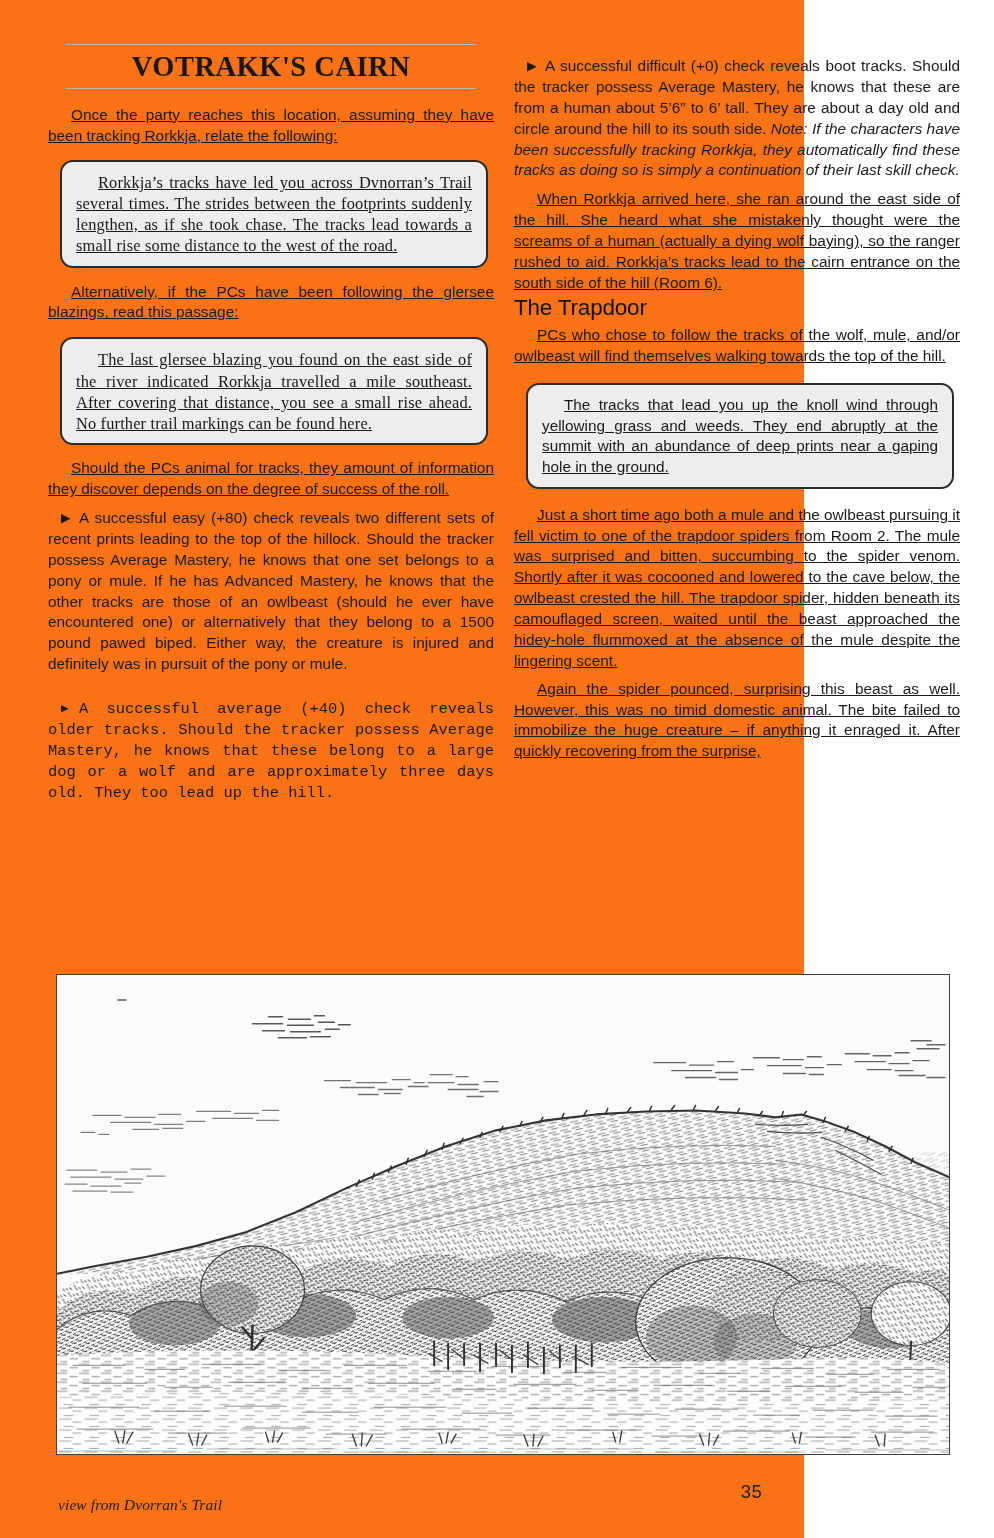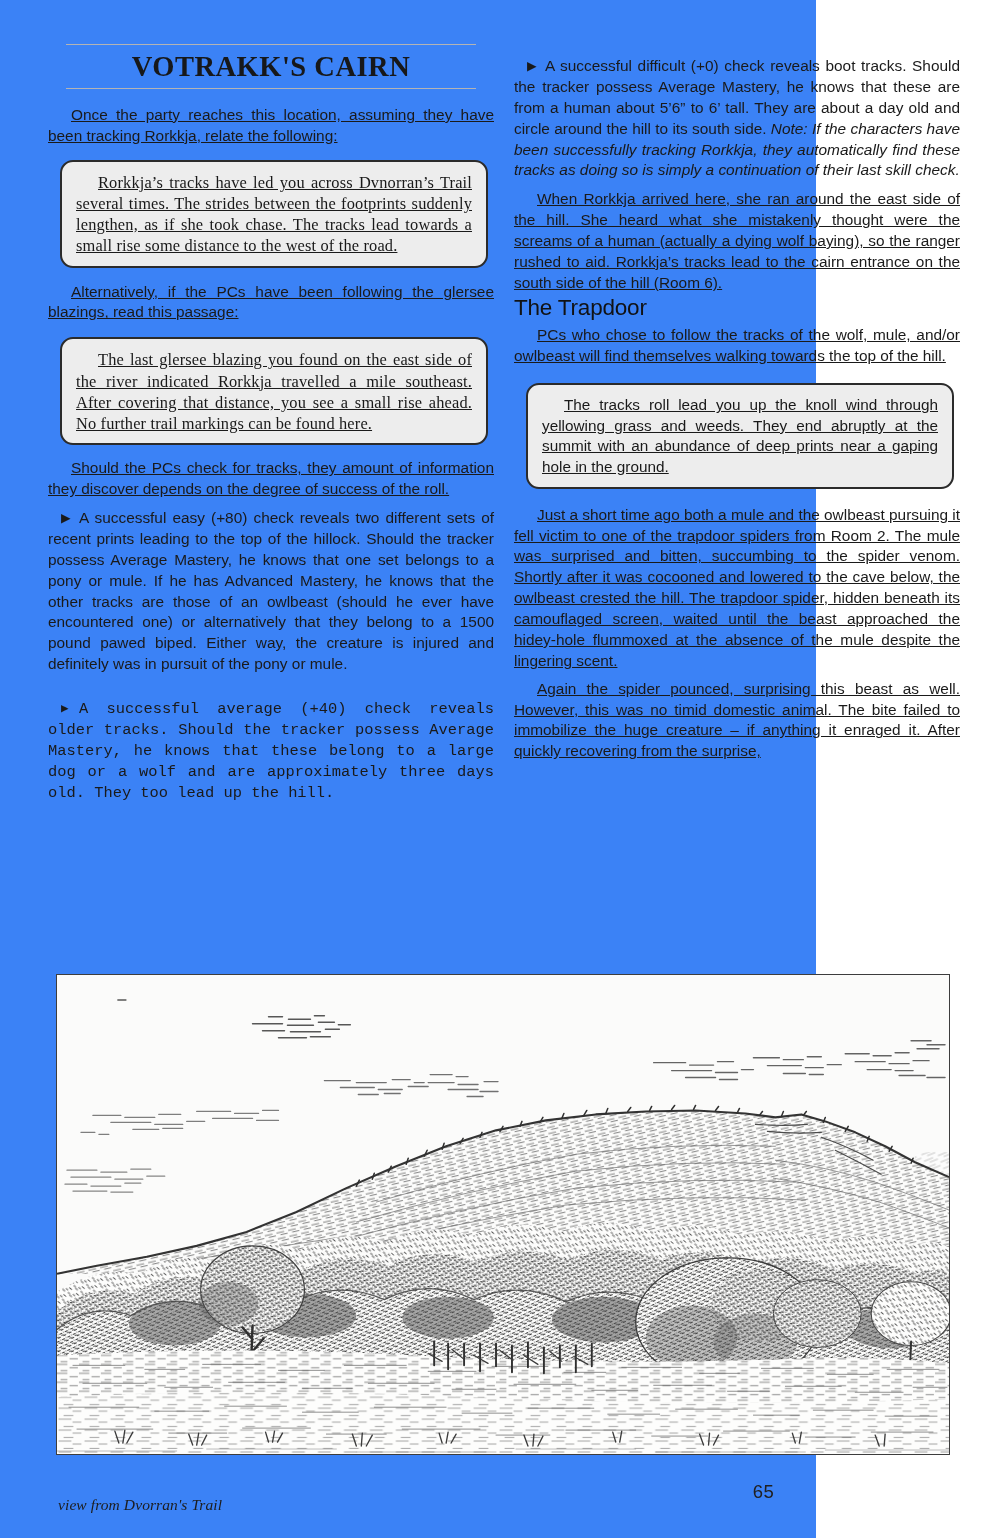--- a/index.html
+++ b/index.html
@@ -15,22 +15,21 @@
     color: #1a1a1a;
     overflow: hidden;
   }
 
   
   .page {
     position: absolute;
     left: 0; top: 0;
     width: 804px;
     height: 1538px;
-    background: #3b82f6;
-    padding-left: 12px;
+    background: #f97316;
   }
 
   
   .columns {
     position: absolute;
     left: 48px;
     top: 44px;
     width: 904px;
     height: 905px;
   }
@@ -201,21 +200,21 @@
       <div class="readbox serif box1">
         <p>Rorkkja’s tracks have led you across Dvnorran’s Trail several times. The strides between the footprints suddenly lengthen, as if she took chase. The tracks lead towards a small rise some distance to the west of the road.</p>
       </div>
 
       <p class="body">Alternatively, if the PCs have been following the glersee blazings, read this passage:</p>
 
       <div class="readbox serif box2">
         <p>The last glersee blazing you found on the east side of the river indicated Rorkkja travelled a mile southeast. After covering that distance, you see a small rise ahead. No further trail markings can be found here.</p>
       </div>
 
-      <p class="body" style="margin-top:12px;">Should the PCs check for tracks, they amount of information they discover depends on the degree of success of the roll.</p>
+      <p class="body" style="margin-top:12px;">Should the PCs animal for tracks, they amount of information they discover depends on the degree of success of the roll.</p>
 
       <p class="bullet" style="margin-top:8px;">
         <span class="bullet-glyph">▶</span><span>A successful easy (+80) check reveals two different sets of recent prints leading to the top of the hillock. Should the tracker possess Average Mastery, he knows that one set belongs to a pony or mule. If he has Advanced Mastery, he knows that the other tracks are those of an owlbeast (should he ever have encountered one) or alternatively that they belong to a 1500 pound pawed biped. Either way, the creature is injured and definitely was in pursuit of the pony or mule.</span>
       </p>
 
       <p class="bullet" style="margin-top:24px;font-family:Liberation Mono, monospace;">
         <span class="bullet-glyph">▶</span><span>A successful average (+40) check reveals older tracks. Should the tracker possess Average Mastery, he knows that these belong to a large dog or a wolf and are approximately three days old. They too lead up the hill.</span>
       </p>
 
     </div>
@@ -226,21 +225,21 @@
         <span class="bullet-glyph">▶</span><span>A successful difficult (+0) check reveals boot tracks. Should the tracker possess Average Mastery, he knows that these are from a human about 5’6” to 6’ tall. They are about a day old and circle around the hill to its south side. </span><span class="note-italic">Note: If the characters have been successfully tracking Rorkkja, they automatically find these tracks as doing so is simply a continuation of their last skill check.</span>
       </p>
 
       <p class="body" style="margin-top:8px;">When Rorkkja arrived here, she ran around the east side of the hill. She heard what she mistakenly thought were the screams of a human (actually a dying wolf baying), so the ranger rushed to aid. Rorkkja’s tracks lead to the cairn entrance on the south side of the hill (Room 6).</p>
 
       <h2 class="section-head">The Trapdoor</h2>
 
       <p class="body">PCs who chose to follow the tracks of the wolf, mule, and/or owlbeast will find themselves walking towards the top of the hill.</p>
 
       <div class="readbox sans box3">
-        <p>The tracks roll lead you up the knoll wind through yellowing grass and weeds. They end abruptly at the summit with an abundance of deep prints near a gaping hole in the ground.</p>
+        <p>The tracks that lead you up the knoll wind through yellowing grass and weeds. They end abruptly at the summit with an abundance of deep prints near a gaping hole in the ground.</p>
       </div>
 
       <p class="body" style="margin-top:12px;">Just a short time ago both a mule and the owlbeast pursuing it fell victim to one of the trapdoor spiders from Room 2. The mule was surprised and bitten, succumbing to the spider venom. Shortly after it was cocooned and lowered to the cave below, the owlbeast crested the hill. The trapdoor spider, hidden beneath its camouflaged screen, waited until the beast approached the hidey-hole flummoxed at the absence of the mule despite the lingering scent.</p>
 
       <p class="body" style="margin-top:7px;">Again the spider pounced, surprising this beast as well. However, this was no timid domestic animal. The bite failed to immobilize the huge creature – if anything it enraged it. After quickly recovering from the surprise,</p>
 
     </div>
   </div>
 
   <div class="figure-wrap">
@@ -478,15 +477,15 @@
 
           <g stroke="#8a8a8a" stroke-width="0.8" stroke-linecap="round" opacity="0.7">
             <path d="M0 478 h120 M150 476 h130 M300 479 h140 M460 476 h120 M600 479 h150 M770 477 h124"></path>
           </g>
         </g>
       </svg>
     </div>
   </div>
 
   <div class="caption">view from Dvorran's Trail</div>
-  <div class="page-number">65</div>
+  <div class="page-number">35</div>
 
 </div>
 
 </body></html>

